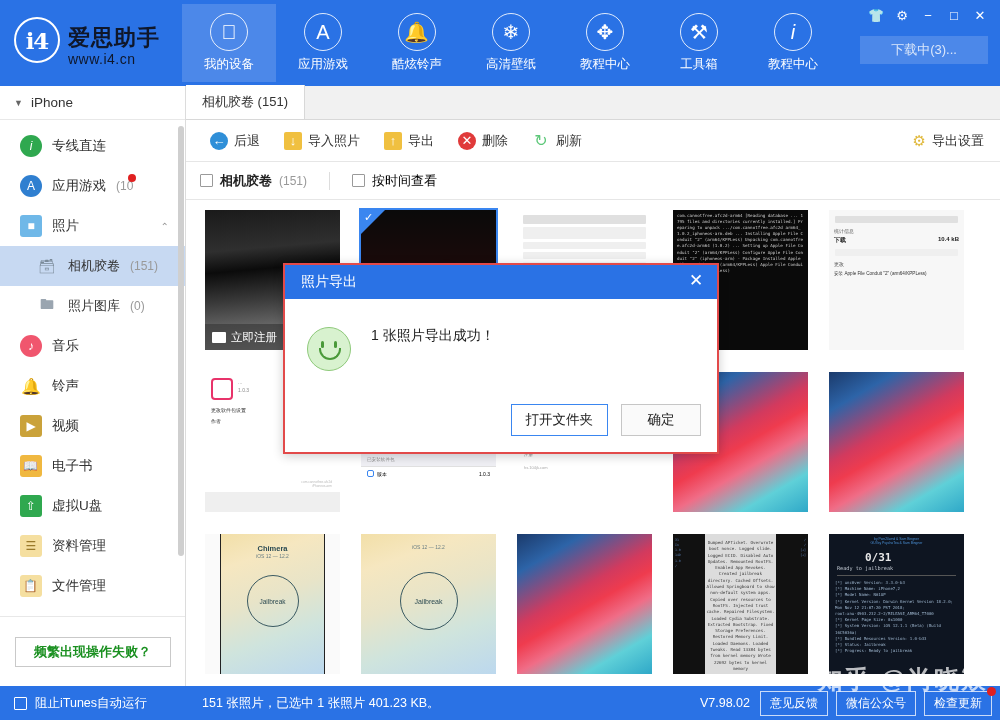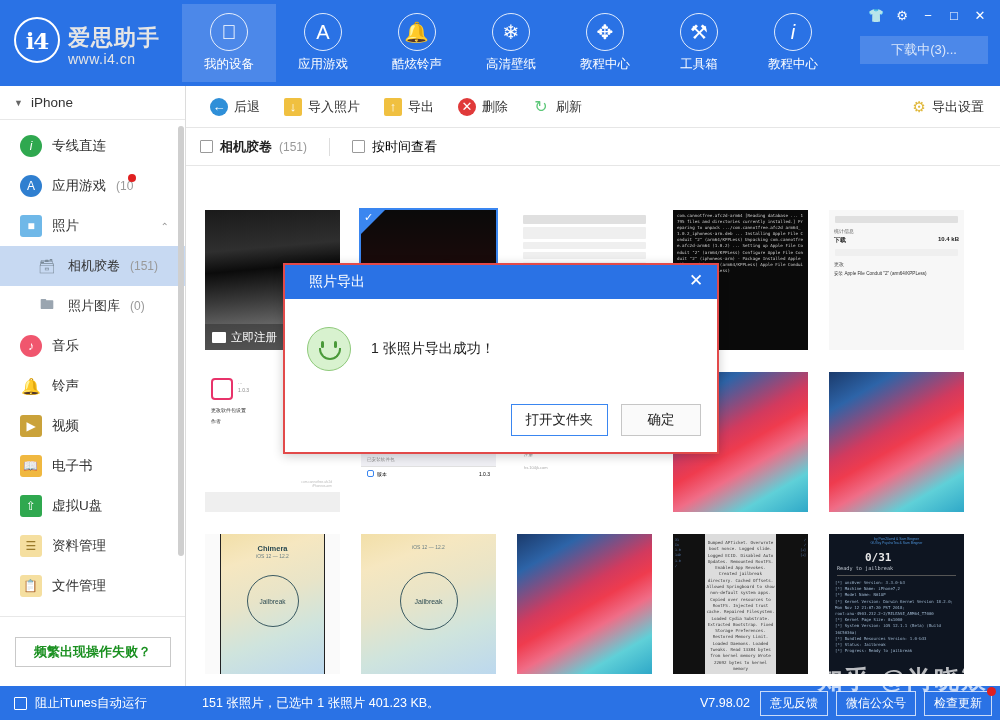--- a/index.html
+++ b/index.html
@@ -19,21 +19,21 @@
     position: absolute; left: 14px; top: 14px;
     display: flex; align-items: center; gap: 8px;
   }
   .logo-circle {
     width: 46px; height: 46px; border-radius: 50%;
     border: 2.5px solid #fff; display: flex;
     align-items: center; justify-content: center;
     color: #fff; font-size: 23px; font-weight: bold;
     font-family: "DejaVu Serif", serif; letter-spacing: -1px;
   }
-  .logo-text-block { color: #e5e5e5; line-height: 1; margin-top: 13px; }
+  .logo-text-block { color: #0f172a; line-height: 1; margin-top: 13px; }
   .logo-cn { font-size: 22px; font-weight: bold; letter-spacing: 1px; display:block; }
   .logo-url { font-size: 14px; display:block; margin-top: 3px; letter-spacing: 0.5px; }
 
   .nav { position: absolute; left: 182px; top: 4px; display: flex; }
   .nav-item {
     width: 94px; height: 78px; display: flex; flex-direction: column;
     align-items: center; justify-content: center; gap: 5px; cursor: pointer;
   }
   .nav-item.active { background: rgba(255,255,255,0.16); }
   .nav-icon {
@@ -241,28 +241,28 @@
   }
 
   
   .overlay-dialog {
     position: absolute; left: 283px; top: 263px; width: 436px; height: 191px;
     background: #fff; border: 2px solid #e24a4a; z-index: 100;
     box-shadow: 0 2px 10px rgba(0,0,0,0.2);
   }
   .dlg-title {
     height: 34px; background: #2a72e5; display: flex; align-items: center;
-    padding-left: 24px; color: #fff; font-size: 14px; position: relative;
+    padding-left: 16px; color: #fff; font-size: 14px; position: relative;
   }
   .dlg-close {
     position: absolute; right: 4px; top: 0; width: 34px; height: 30px;
     display: flex; align-items: center; justify-content: center;
     color: #fff; font-size: 17px; cursor: pointer;
   }
-  .dlg-body { padding: 28px 0 0 22px; display: flex; align-items: center; gap: 20px; }
+  .dlg-body { padding: 28px 0 0 22px; display: flex; gap: 20px; }
   .smiley {
     width: 44px; height: 44px; border-radius: 50%;
     background: #d8f2cf; border: 1px solid #8ec97a;
     position: relative; flex: 0 0 auto;
   }
   .smiley .eye {
     position: absolute; top: 13px; width: 3px; height: 7px;
     background: #4a9a3a; border-radius: 2px;
   }
   .smiley .eye.l { left: 13px; }
@@ -424,20 +424,23 @@
 
     <div class="sb-scroll"></div>
 
     <div class="sb-bottom">
       <div class="fail-btn">频繁出现操作失败？</div>
     </div>
   </div>
 
   <div class="main">
 
+    <div class="tabbar">
+      <div class="tab">相机胶卷 (151)</div>
+    </div>
 
     <div class="toolbar">
       <div class="tb-btn">
         <span class="tb-ico" style="background:#2f8fd8">←</span>
         <span>后退</span>
       </div>
       <div class="tb-btn">
         <span class="tb-ico sq" style="background:#f0c040">↓</span>
         <span>导入照片</span>
       </div>

